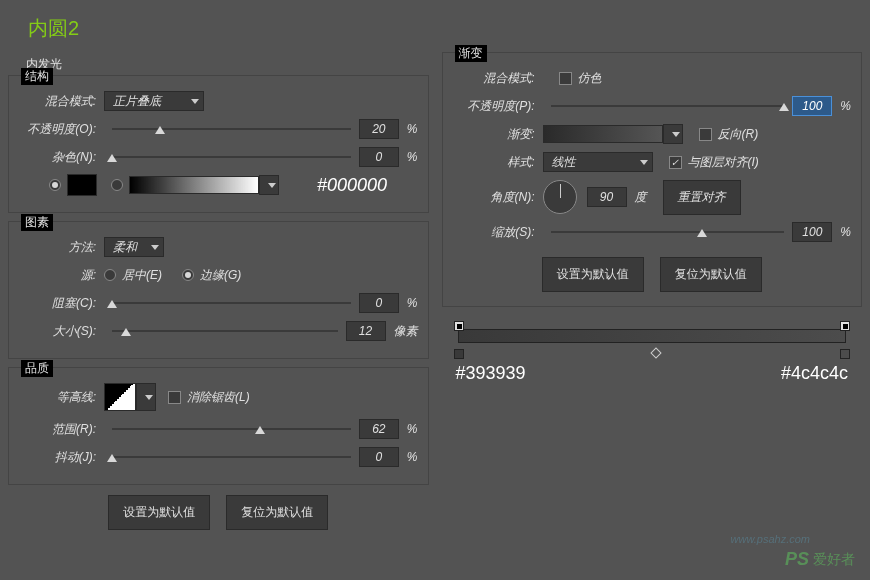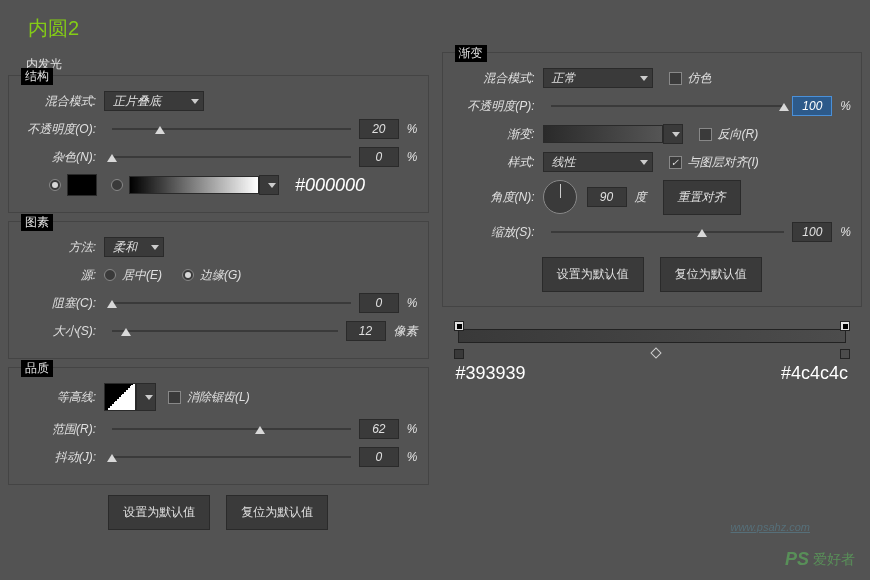--- a/index.html
+++ b/index.html
@@ -256,25 +256,24 @@
   right:15px; bottom:10px;
   color:#4a7a4a;
   font-size:14px;
   opacity:0.85;
   display:flex;
   align-items:center;
   gap:4px;
 }
 .watermark2 {
   position:absolute;
-  right:60px; bottom:47px;
+  right:60px; bottom:35px;
   color:rgba(90,140,160,0.5);
   font-size:11px;
   font-style:italic;
-  text-decoration:underline;
 }
 </style>
 </head>
 <body>
 
 <div class="title">内圆2</div>
 
 <div class="columns">
 
   <div class="col">
@@ -315,21 +314,21 @@
 
       <div class="row">
         <span class="radio checked" style="margin-left:30px"></span>
         <div class="color-swatch" style="background:#000"></div>
         <span style="width:14px"></span>
         <span class="radio"></span>
         <div class="gradient-swatch"></div>
         <span class="dropdown" style="min-width:16px;padding:0 2px">
             <span class="arrow"></span>
           </span>
-        <div class="hex-label" style="margin-left:16px">#000000</div>
+        <div class="hex-label" style="margin-left:38px">#000000</div>
       </div>
     </div>
 
     <div class="fieldset">
       <div class="fieldset-label">图素</div>
 
       <div class="row">
         <div class="label">方法:</div>
         <div class="dropdown" style="min-width:60px">
           <span>柔和</span>
@@ -412,24 +411,20 @@
     </div>
   </div>
 
   <div class="col">
 
     <div class="fieldset">
       <div class="fieldset-label">渐变</div>
 
       <div class="row">
         <div class="label-r">混合模式:</div>
-        <div class="dropdown" style="min-width:110px">
-          <span>正常</span>
-          <span class="arrow"></span>
-        </div>
         <span style="width:16px"></span>
         <span class="checkbox"></span>
         <span>仿色</span>
       </div>
 
       <div class="row">
         <div class="label-r">不透明度(P):</div>
         <div class="slider">
           <div class="slider-track">
               <div class="slider-thumb" style="left:100%"></div>

